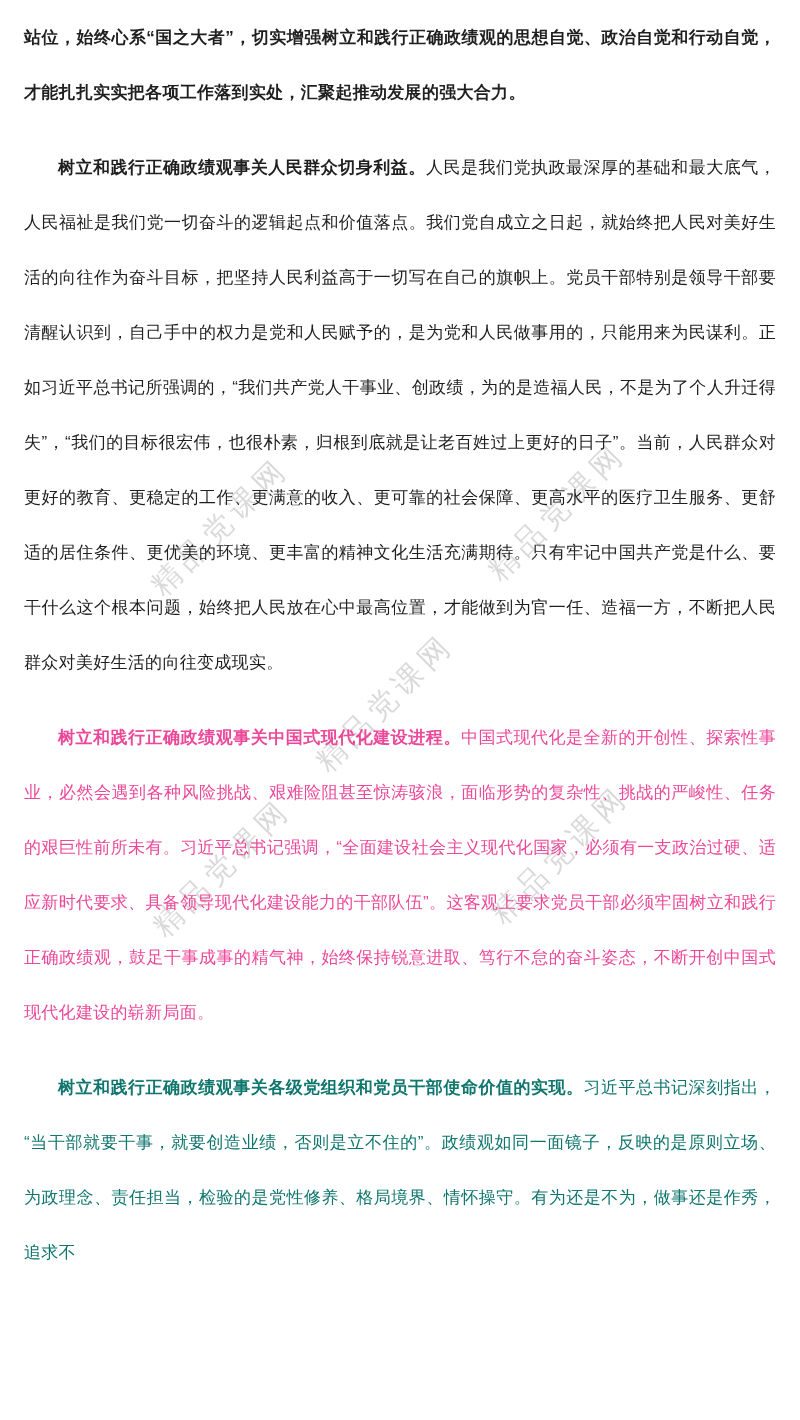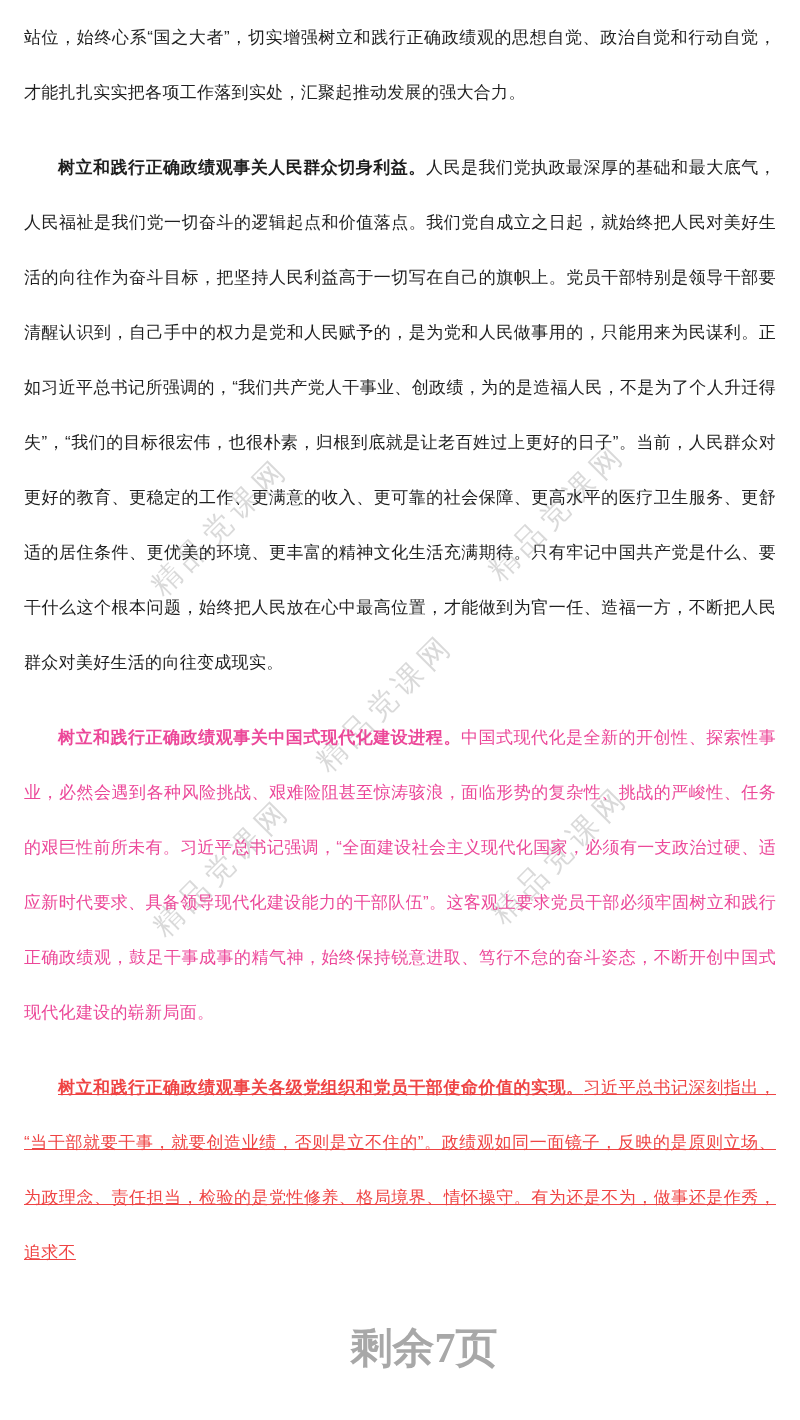--- a/index.html
+++ b/index.html
@@ -66,26 +66,25 @@
 
   <div class="watermark-layer">
       <div class="wm" style="left: 220px; top: 527px; color: rgba(0, 0, 0, 0.15);">精品党课网</div>
       <div class="wm" style="left: 557px; top: 512px; color: rgba(0, 0, 0, 0.15);">精品党课网</div>
       <div class="wm" style="left: 385px; top: 703px; color: rgba(0, 0, 0, 0.15);">精品党课网</div>
       <div class="wm" style="left: 222px; top: 868px; color: rgba(0, 0, 0, 0.15);">精品党课网</div>
       <div class="wm" style="left: 560px; top: 855px; color: rgba(0, 0, 0, 0.15);">精品党课网</div>
     </div>
 
   <div class="content">
-    <p class="para no-indent" style="color: rgb(31, 31, 31);"><b class="lead"></b><span class="body-text">站位，始终心系“国之大者”，切实增强树立和践行正确政绩观的思想自觉、政治自觉和行动自觉，才能扎扎实实把各项工作落到实处，汇聚起推动发展的强大合力。</span></p>
+    <p class="para no-indent" style="color: rgb(31, 31, 31); font-weight: bold;"><b class="lead"></b><span class="body-text">站位，始终心系“国之大者”，切实增强树立和践行正确政绩观的思想自觉、政治自觉和行动自觉，才能扎扎实实把各项工作落到实处，汇聚起推动发展的强大合力。</span></p>
 
     <p class="para" style="color: rgb(31, 31, 31);"><b class="lead">树立和践行正确政绩观事关人民群众切身利益。</b><span class="body-text">人民是我们党执政最深厚的基础和最大底气，人民福祉是我们党一切奋斗的逻辑起点和价值落点。我们党自成立之日起，就始终把人民对美好生活的向往作为奋斗目标，把坚持人民利益高于一切写在自己的旗帜上。党员干部特别是领导干部要清醒认识到，自己手中的权力是党和人民赋予的，是为党和人民做事用的，只能用来为民谋利。正如习近平总书记所强调的，“我们共产党人干事业、创政绩，为的是造福人民，不是为了个人升迁得失”，“我们的目标很宏伟，也很朴素，归根到底就是让老百姓过上更好的日子”。当前，人民群众对更好的教育、更稳定的工作、更满意的收入、更可靠的社会保障、更高水平的医疗卫生服务、更舒适的居住条件、更优美的环境、更丰富的精神文化生活充满期待。只有牢记中国共产党是什么、要干什么这个根本问题，始终把人民放在心中最高位置，才能做到为官一任、造福一方，不断把人民群众对美好生活的向往变成现实。</span></p>
 
     <p class="para" style="color: #ec4899;"><b class="lead">树立和践行正确政绩观事关中国式现代化建设进程。</b><span class="body-text">中国式现代化是全新的开创性、探索性事业，必然会遇到各种风险挑战、艰难险阻甚至惊涛骇浪，面临形势的复杂性、挑战的严峻性、任务的艰巨性前所未有。习近平总书记强调，“全面建设社会主义现代化国家，必须有一支政治过硬、适应新时代要求、具备领导现代化建设能力的干部队伍”。这客观上要求党员干部必须牢固树立和践行正确政绩观，鼓足干事成事的精气神，始终保持锐意进取、笃行不怠的奋斗姿态，不断开创中国式现代化建设的崭新局面。</span></p>
 
-    <p class="para" style="color: #ef4444; text-decoration: underline;"><b class="lead">树立和践行正确政绩观事关各级党组织和党员干部使命价值的实现。</b><span class="body-text">习近平总书记深刻指出，“当干部就要干事，就要创造业绩，否则是立不住的”。政绩观如同一面镜子，反映的是原则立场、为政理念、责任担当，检验的是党性修养、格局境界、情怀操守。有为还是不为，做事还是作秀，追求不</span></p>
+    <p class="para" style="color: #0f766e;"><b class="lead">树立和践行正确政绩观事关各级党组织和党员干部使命价值的实现。</b><span class="body-text">习近平总书记深刻指出，“当干部就要干事，就要创造业绩，否则是立不住的”。政绩观如同一面镜子，反映的是原则立场、为政理念、责任担当，检验的是党性修养、格局境界、情怀操守。有为还是不为，做事还是作秀，追求不</span></p>
   </div>
 
   <div class="footer-banner" style="color: rgb(168, 168, 168);">
-    <span>剩余7页</span>
   </div>
 
 </div>
 
 </body></html>

